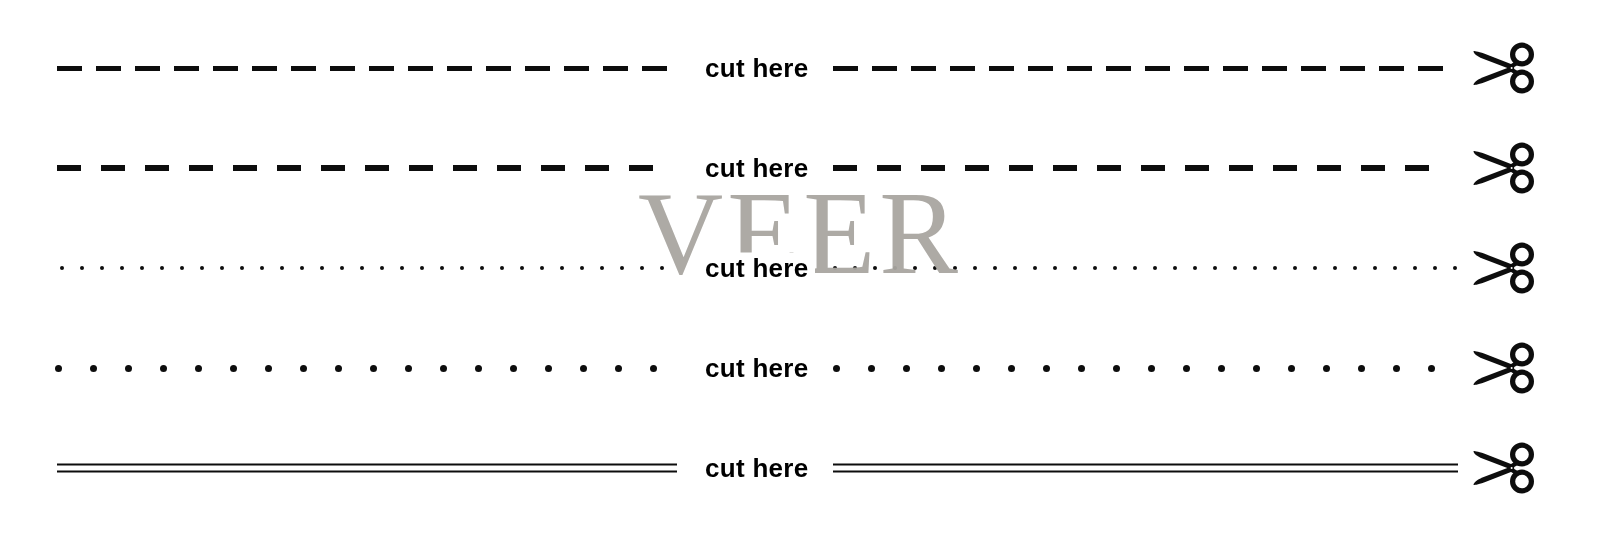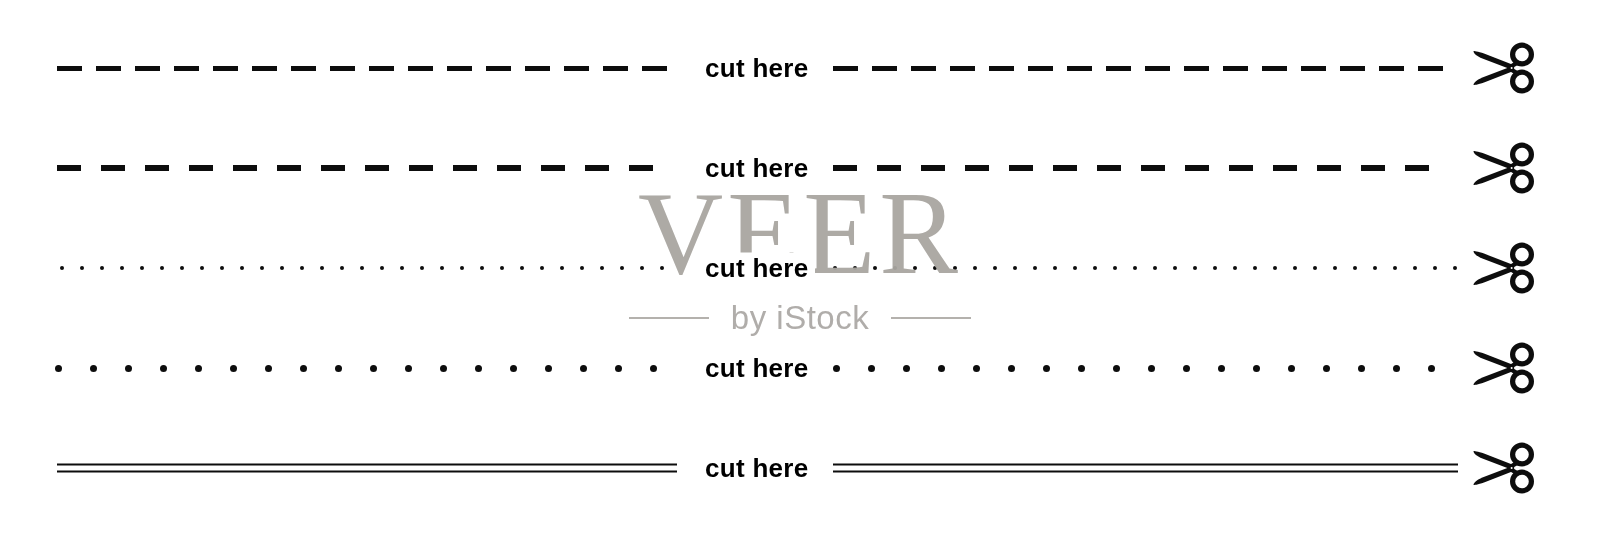--- a/index.html
+++ b/index.html
@@ -416,20 +416,15 @@
           <path d="M37.5 29.0 L 45.5 34.0 L 48.2 30.4 L 40.6 26.0 Z"></path>
           <circle cx="39.6" cy="26.0" r="2.6"></circle>
           <circle cx="39.6" cy="26.0" r="1.0" fill="#ffffff"></circle>
         </g>
       </svg>
     </div>
   </div>
 
   <div id="watermark">
     <div id="wm-main">VEER</div>
-    <div id="wm-sub-row">
-      <div class="wm-rule"></div>
-      <div id="wm-sub">by iStock</div>
-      <div class="wm-rule"></div>
-    </div>
   </div>
 
 </div>
 
 </body></html>

